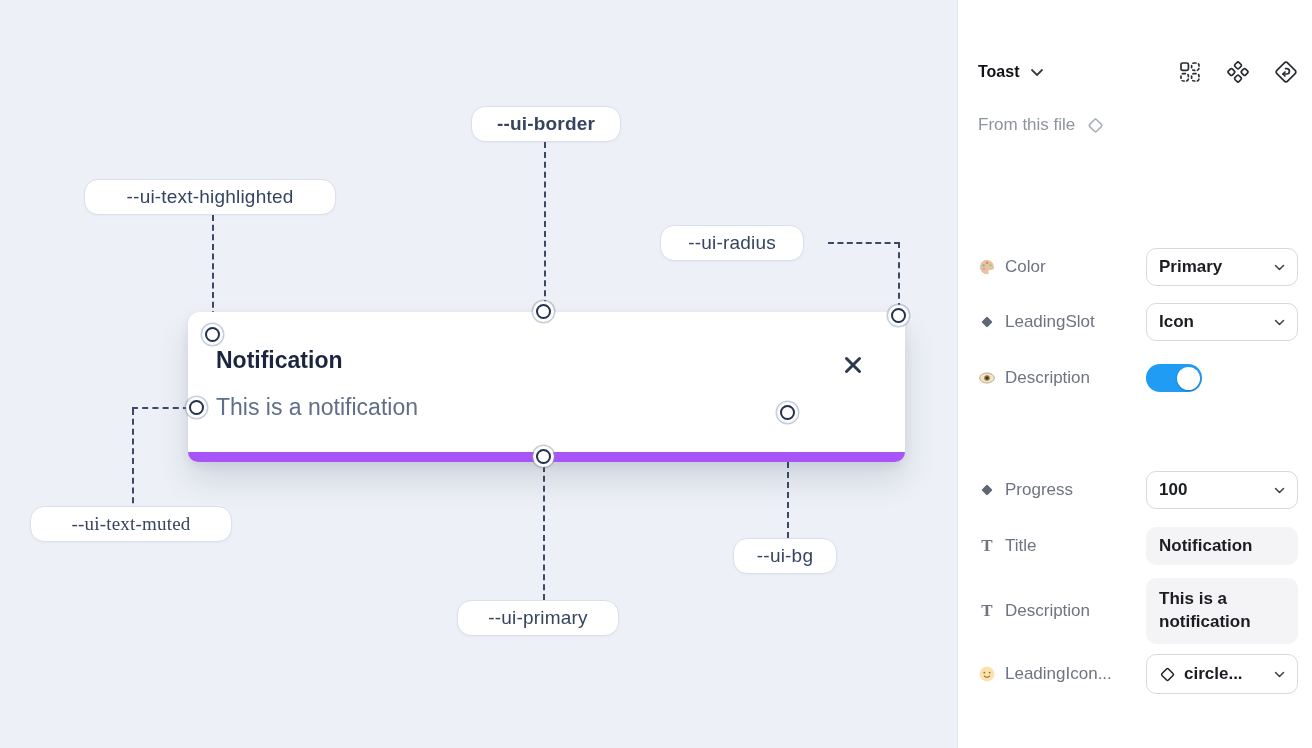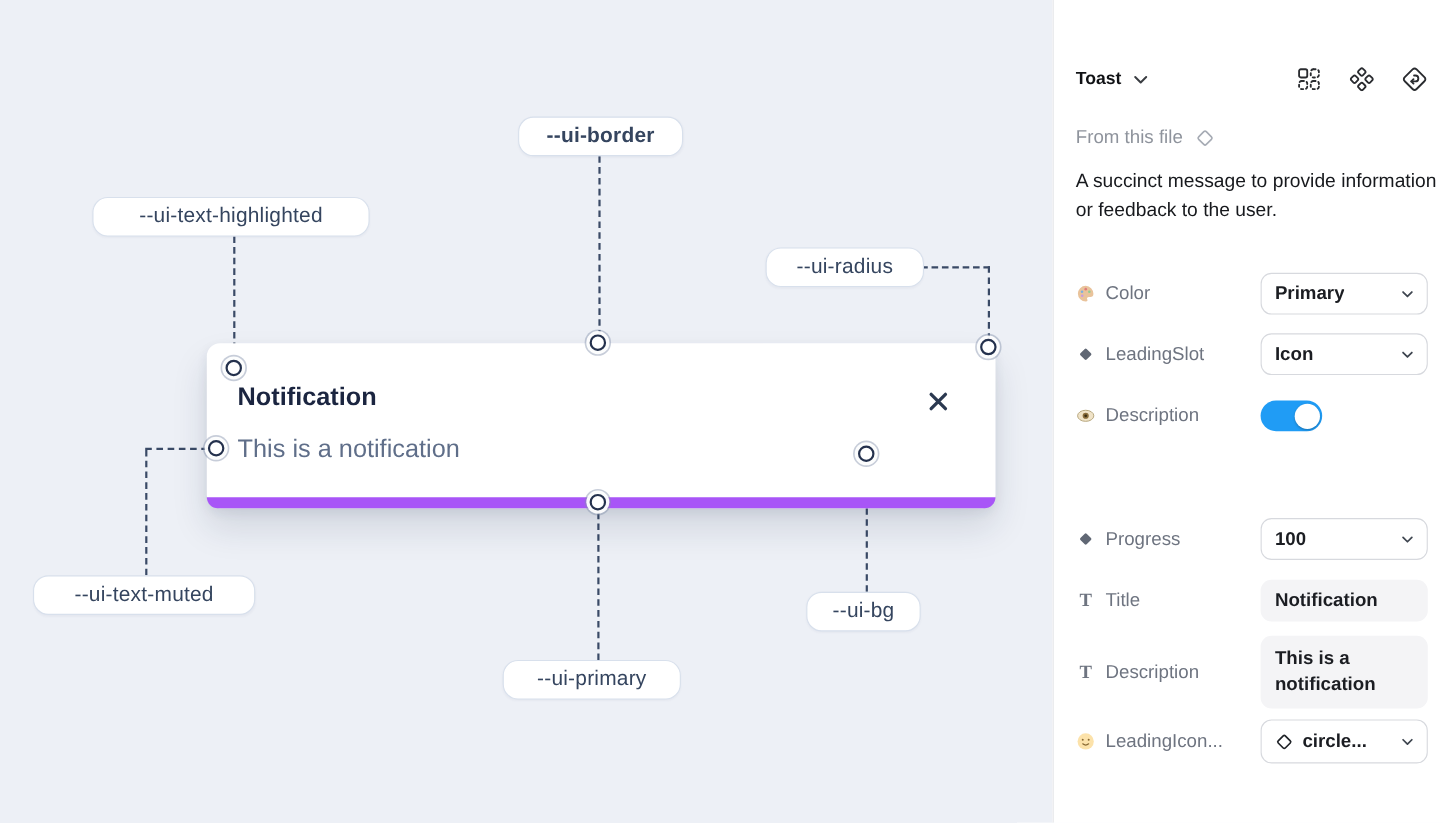--- a/index.html
+++ b/index.html
@@ -73,22 +73,22 @@
     <div class="seg v" style="left:544px;top:142px;height:164px;"></div>
     <div class="seg h" style="left:828px;top:242px;width:72px;"></div>
     <div class="seg v" style="left:898px;top:242px;height:67px;"></div>
     <div class="seg v" style="left:132px;top:409px;height:114px;"></div>
     <div class="seg h" style="left:132px;top:407px;width:57px;"></div>
     <div class="seg v" style="left:543px;top:466px;height:134px;"></div>
     <div class="seg v" style="left:787px;top:422px;height:116px;"></div>
 
     <div class="pill" style="left:84px;top:179px;width:252px;height:36px;">--ui-text-highlighted</div>
     <div class="pill" style="left:471px;top:106px;width:150px;height:36px;font-weight:bold;">--ui-border</div>
-    <div class="pill" style="left:696px;top:225px;width:144px;height:36px;">--ui-radius</div>
-    <div class="pill" style="left:30px;top:523px;width:202px;height:36px;">--ui-text-muted</div>
+    <div class="pill" style="left:660px;top:225px;width:144px;height:36px;">--ui-radius</div>
+    <div class="pill" style="left:30px;top:506px;width:202px;height:36px;font-family:Liberation Serif, serif;">--ui-text-muted</div>
     <div class="pill" style="left:457px;top:600px;width:162px;height:36px;">--ui-primary</div>
     <div class="pill" style="left:733px;top:538px;width:104px;height:36px;">--ui-bg</div>
 
     <div class="toast">
       <div class="toast-title">Notification</div>
       <div class="toast-desc">This is a notification</div>
       <svg class="toast-close" viewBox="0 0 22 22">
         <path d="M4.5 4.5 L17.5 17.5 M17.5 4.5 L4.5 17.5" stroke="#2b3950" stroke-width="3" stroke-linecap="round" fill="none"></path>
       </svg>
       <div class="toast-progress" id="toast-progress" style="background: rgb(168, 85, 247);"></div>
@@ -132,21 +132,20 @@
       </span>
     </div>
 
     <div class="p-source">
       <span>From this file</span>
       <svg width="19" height="19" viewBox="0 0 19 19">
         <rect x="4.6" y="4.6" width="9.8" height="9.8" rx="1.6" fill="none" stroke="#a7acb5" stroke-width="1.5" transform="rotate(45 9.5 9.5)"></rect>
       </svg>
     </div>
 
-    <div class="p-desc">A succinct message to provide information or feedback to the user.</div>
 
     <div class="prow" style="top:248px;height:38px;">
       <span class="plab">
         <span class="picon">
           <svg width="18" height="18" viewBox="0 0 20 20">
               <path d="M10 2a8 8 0 1 0 .2 16c1.6 0 2-1.1 1.3-2.3-.6-1.1.2-2.4 1.7-2.4h1.4a3.2 3.2 0 0 0 3.2-3.2A8.3 8.3 0 0 0 10 2z" fill="#e9c39b"></path>
               <circle cx="6.3" cy="8" r="1.3" fill="#7bb0e0"></circle>
               <circle cx="10" cy="5.4" r="1.3" fill="#e07b7b"></circle>
               <circle cx="13.7" cy="8" r="1.3" fill="#8fce8f"></circle>
               <circle cx="6.5" cy="12" r="1.3" fill="#c79be0"></circle>

